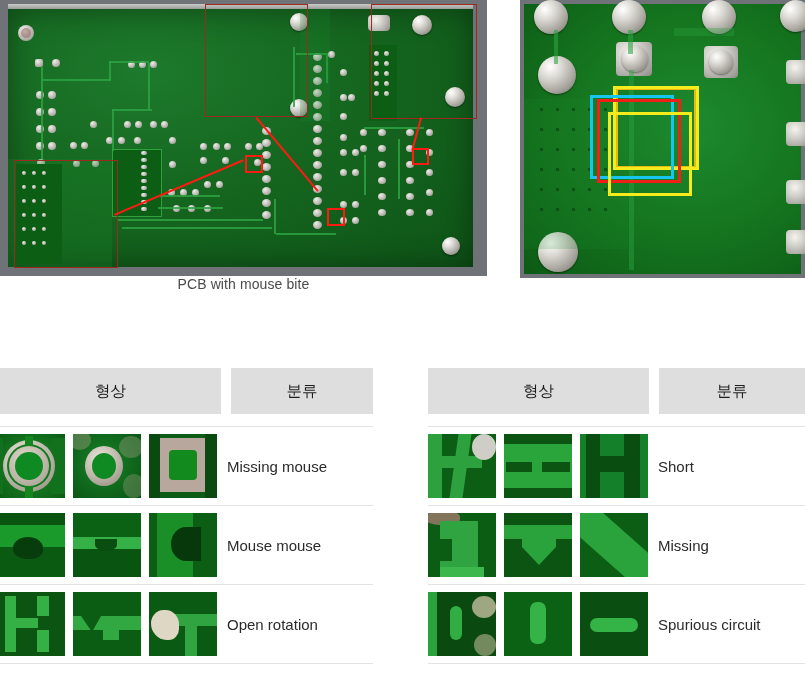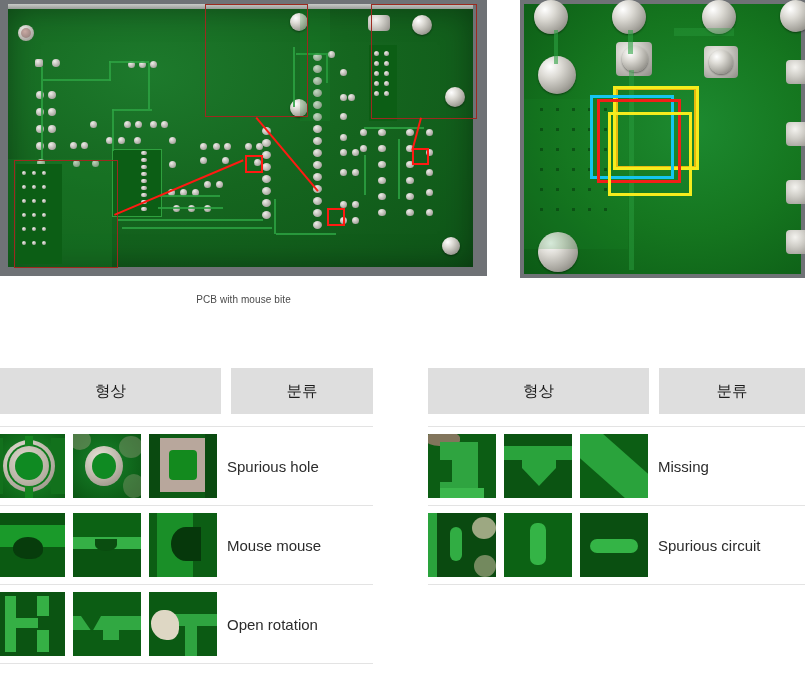--- a/index.html
+++ b/index.html
@@ -32,23 +32,22 @@
   .pcb-frame {
     position: relative;
     overflow: hidden;
     background: #6f7276;
   }
   .figure.left  .pcb-frame { width: 487px; height: 276px; }
   .figure.right .pcb-frame { width: 285px; height: 278px; }
 
   .caption {
     text-align: center;
-    font-size: 10px;
+    font-size: 14px;
     color: #4a4a4a;
-    margin-top: 18px;
     letter-spacing: 0.1px;
     white-space: nowrap;
   }
 
   
   .board {
     position: absolute;
     background:
       radial-gradient(ellipse at 30% 25%, #1d7a2c 0%, #15661f 45%, #0e5417 100%);
   }
@@ -474,21 +473,21 @@
             <div class="ring-hole" style="left:19px; top:19px; width:24px; height:26px;"></div>
           </div>
           <div class="thumb">
             <div class="tb-bg" style="background:#0d5c15;"></div>
             <div class="bar" style="left:0px; top:0px; width:11px; height:64px; background:#0a4a10;"></div>
             <div class="bar" style="left:56px; top:0px; width:12px; height:64px; background:#0a4a10;"></div>
             <div class="bar" style="left:11px; top:4px; width:45px; height:54px; background:#b8a79c;"></div>
             <div class="ring-hole" style="left:20px; top:16px; width:28px; height:30px; border-radius:4px; background:#138a1e;"></div>
           </div>
         </div>
-        <div class="cell-class">Spurious hole</div>
+        <div class="cell-class">Missing mouse</div>
       </div>
 
       <div class="trow">
         <div class="cell-shape">
           <div class="thumb">
             <div class="tb-bg" style="background:#0c6715;"></div>
             <div class="bar" style="left:0; top:0; width:68px; height:16px; background:#0a5411;"></div>
             <div class="bar" style="left:0; top:12px; width:68px; height:22px; background:#1a9a2a;"></div>
             <div class="bar" style="left:0; top:34px; width:68px; height:30px; background:#0b5a12;"></div>
             <div class="blob" style="left:16px; top:24px; width:30px; height:22px; background:#073c0c; border-radius:50% 50% 40% 45%;"></div>
@@ -537,20 +536,45 @@
     </div>
   </div>
 
   <div class="defect-table t-right">
     <div class="thead">
       <div class="th col-shape">형상</div>
       <div class="th col-class">분류</div>
     </div>
     <div class="tbody">
 
+      <div class="trow">
+        <div class="cell-shape">
+          <div class="thumb">
+            <div class="tb-bg" style="background:#0c5e14;"></div>
+            <div class="bar" style="left:0; top:0; width:14px; height:64px; background:#2da13e;"></div>
+            <div class="bar" style="left:14px; top:22px; width:40px; height:12px; background:#2da13e;"></div>
+            <div class="bar" style="left:26px; top:0; width:13px; height:64px; background:#2da13e; transform:skewX(-8deg);"></div>
+            <div class="blob" style="left:44px; top:0px; width:24px; height:26px; background:#cfcec6; border-radius:50%;"></div>
+          </div>
+          <div class="thumb">
+            <div class="tb-bg" style="background:#2aa53c;"></div>
+            <div class="bar" style="left:0; top:0; width:68px; height:10px; background:#0b5412;"></div>
+            <div class="bar" style="left:0; top:54px; width:68px; height:10px; background:#0b5412;"></div>
+            <div class="bar" style="left:2px; top:28px; width:26px; height:10px; background:#0b5412;"></div>
+            <div class="bar" style="left:38px; top:28px; width:28px; height:10px; background:#0b5412;"></div>
+          </div>
+          <div class="thumb">
+            <div class="tb-bg" style="background:#15802a;"></div>
+            <div class="bar" style="left:6px; top:0; width:14px; height:64px; background:#0a4d11;"></div>
+            <div class="bar" style="left:44px; top:0; width:16px; height:64px; background:#0a4d11;"></div>
+            <div class="bar" style="left:20px; top:22px; width:24px; height:16px; background:#0a4d11;"></div>
+          </div>
+        </div>
+        <div class="cell-class">Short</div>
+      </div>
 
       <div class="trow">
         <div class="cell-shape">
           <div class="thumb">
             <div class="tb-bg" style="background:#0c5d14;"></div>
             <div class="blob" style="left:-2px; top:-2px; width:34px; height:14px; background:#a07c6e; opacity:.8; border-radius:40%;"></div>
             <div class="bar" style="left:12px; top:8px; width:38px; height:50px; background:#2fa440;"></div>
             <div class="blob" style="left:10px; top:26px; width:14px; height:22px; background:#0c5d14;"></div>
             <div class="bar" style="left:12px; top:54px; width:44px; height:10px; background:#3bb74c;"></div>
           </div>

